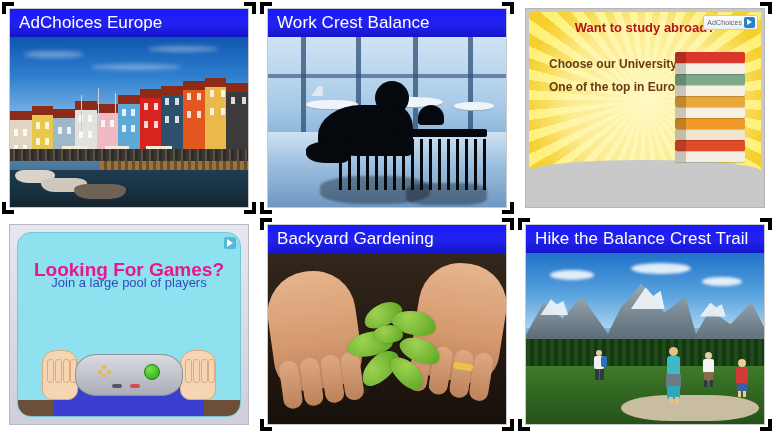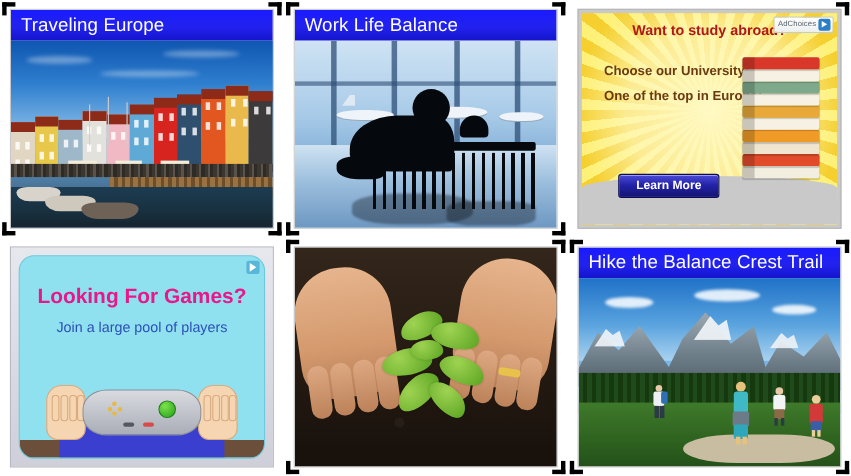--- a/index.html
+++ b/index.html
@@ -110,21 +110,21 @@
   .bk i{position:absolute;left:0;top:0;width:15%;height:100%;background:rgba(0,0,0,.18);border-radius:2px 0 0 2px;}
 
   
   .ad-game{position:absolute;left:9px;top:8px;right:9px;bottom:8px;
     background:linear-gradient(180deg,#e7e7ee 0%,#cfcfda 100%);
     border:1px solid #b8b8c4;overflow:hidden;}
   .gm-inner{position:absolute;left:7px;top:7px;right:7px;bottom:7px;
     background:#8fe1ef;border:1px solid #6fc9da;border-radius:14px;overflow:hidden;}
   .gm-h{position:absolute;left:0;right:0;top:26px;text-align:center;
     color:#e8188c;font-size:19px;font-weight:bold;}
-  .gm-s{position:absolute;left:0;right:0;top:57px;text-align:center;
+  .gm-s{position:absolute;left:0;right:0;top:42px;text-align:center;
     color:#2b4fb8;font-size:13px;}
   .gm-btn{position:absolute;left:50%;top:79px;transform:translateX(-50%);
     width:128px;height:26px;background:linear-gradient(180deg,#ffe94f 0%,#f2d413 100%);
     border:3px solid #ffffff;border-radius:5px;box-shadow:0 1px 2px rgba(0,0,0,.22);
     color:#1d2a57;font-size:16px;font-weight:bold;letter-spacing:1px;
     text-align:center;line-height:26px;}
   .gm-desk{position:absolute;left:0;right:0;bottom:0;height:16px;background:#6b4f3a;}
   .gm-torso{position:absolute;left:50%;bottom:0;transform:translateX(-50%);
     width:150px;height:34px;background:#3b3fd0;border-radius:14px 14px 0 0;}
   .pad{position:absolute;left:50%;bottom:20px;transform:translateX(-50%);
@@ -185,21 +185,21 @@
 
 <div class="grid">
 
   <div class="cell">
     <div class="crop tl"></div>
     <div class="crop tr"></div>
     <div class="crop bl"></div>
     <div class="crop br"></div>
 
     <div class="card">
-      <div class="titlebar">Traveling Europe</div>
+      <div class="titlebar">AdChoices Europe</div>
       <div class="photo p-europe">
         <div class="eur-sky"></div>
         <div class="eur-cloud" style="left:6%;top:8%;width:60px;height:7px;"></div>
         <div class="eur-cloud" style="left:34%;top:16%;width:90px;height:6px;"></div>
         <div class="eur-cloud" style="left:58%;top:5%;width:70px;height:6px;"></div>
 
         <div class="eur-row">
           <div class="eur-b" style="height:58%;background:#e0d6c2;">
             <span class="eur-win" style="left:4px;top:18px;"></span>
               <span class="eur-win" style="left:13px;top:18px;"></span>
@@ -279,21 +279,21 @@
     </div>
   </div>
 
   <div class="cell">
     <div class="crop tl"></div>
     <div class="crop tr"></div>
     <div class="crop bl"></div>
     <div class="crop br"></div>
 
     <div class="card">
-      <div class="titlebar">Work Life Balance</div>
+      <div class="titlebar">Work Crest Balance</div>
       <div class="photo p-work">
         <div class="wl-glass"></div>
         <div class="wl-hbar" style="top:22%;"></div>
         <div class="wl-mull" style="left:14%;"></div>
         <div class="wl-mull" style="left:37%;"></div>
         <div class="wl-mull" style="left:61%;"></div>
         <div class="wl-mull" style="left:84%;"></div>
         <div class="wl-plane" style="left:16%;top:37%;width:52px;height:9px;"></div>
         <div class="wl-tail" style="left:18%;top:29%;width:12px;height:10px;"></div>
         <div class="wl-plane" style="left:46%;top:35%;width:66px;height:10px;"></div>
@@ -355,21 +355,20 @@
               <i></i>
             </div>
           <div class="bk" style="bottom:88px;background:#f6f1e2;">
               <i></i>
             </div>
           <div class="bk" style="bottom:99px;background:#d8372a;">
               <i></i>
             </div>
         </div>
 
-        <div class="uni-btn">Learn More</div>
 
         <div class="adchoice">
           <span>AdChoices</span>
           <span class="ac-tri"></span>
         </div>
       </div>
     </div>
   </div>
 
   <div class="cell">
@@ -411,20 +410,21 @@
     </div>
   </div>
 
   <div class="cell">
     <div class="crop tl"></div>
     <div class="crop tr"></div>
     <div class="crop bl"></div>
     <div class="crop br"></div>
 
     <div class="card">
+      <div class="titlebar">Backyard Gardening</div>
       <div class="photo p-garden">
         <div class="gd-soil"></div>
 
         <div class="gd-hand l">
           <span class="gd-f" style="left:4px;"></span>
           <span class="gd-f" style="left:25px;"></span>
           <span class="gd-f" style="left:46px;"></span>
           <span class="gd-f" style="left:66px;"></span>
         </div>
         <div class="gd-hand r">

